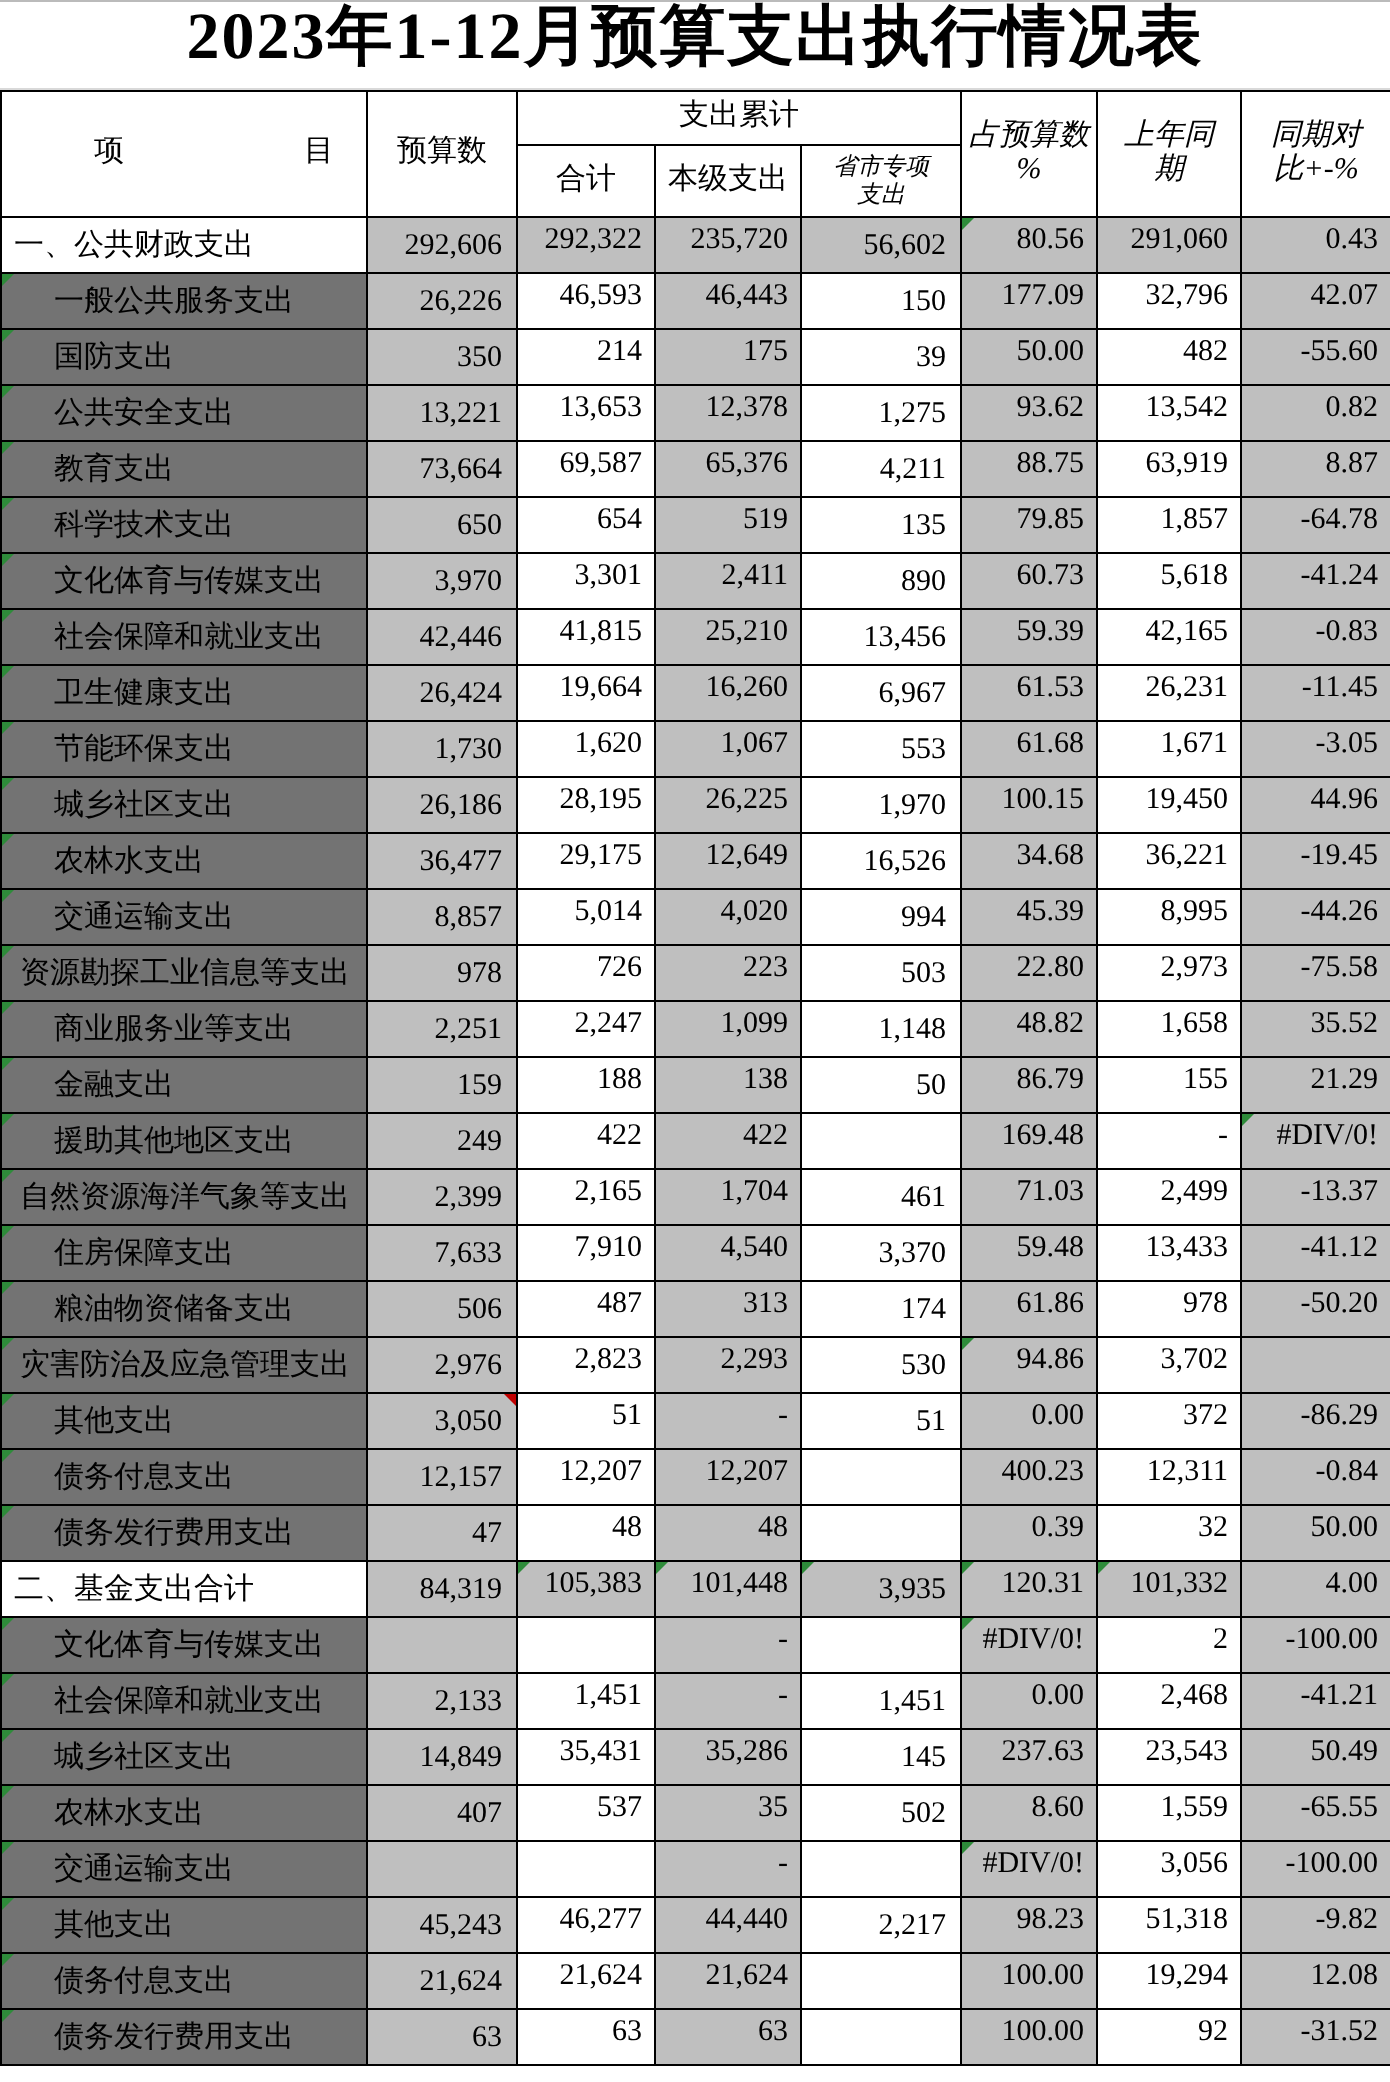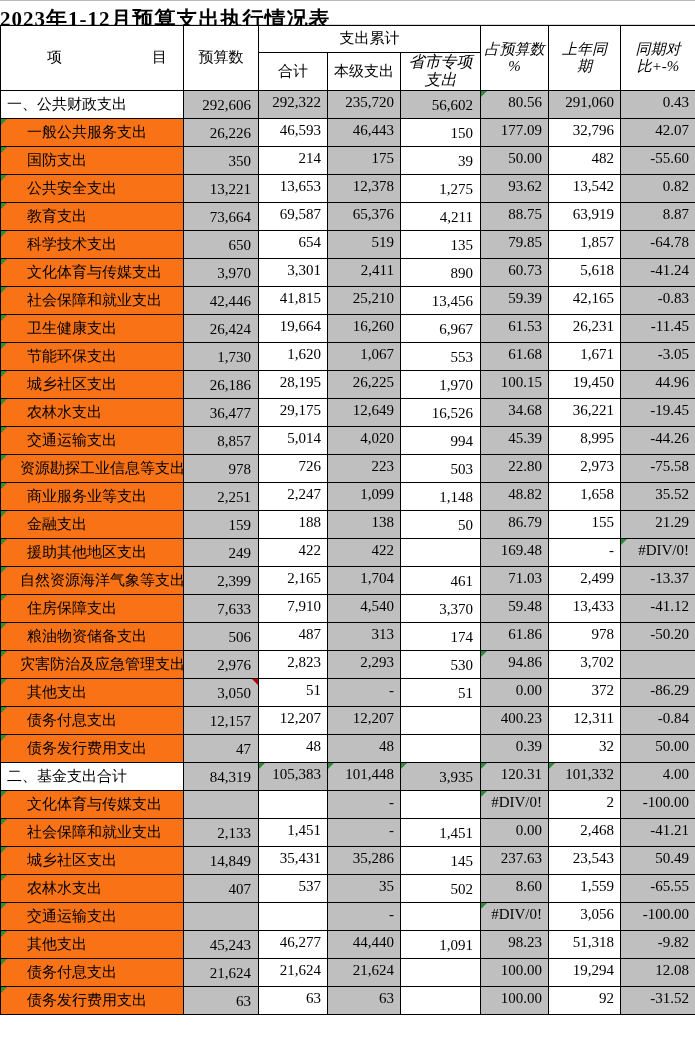--- a/index.html
+++ b/index.html
@@ -1,38 +1,38 @@
 <!DOCTYPE html>
 <html><head>
 <meta charset="utf-8">
 <style>
   html,body{margin:0;padding:0;background:#fff;}
   body{width:695px;font-family:"Liberation Serif","DejaVu Serif",serif;color:#000;}
   *{box-sizing:border-box;}
   .sheet{width:695px;border-top:1px solid #bbb;}
-  .title{height:24px;line-height:36px;font-weight:bold;font-size:21px;
+  .title{height:44px;line-height:36px;text-align:center;font-weight:bold;font-size:33px;
          border-bottom:1px solid #d9d9d9;letter-spacing:1px;}
   .unitrow{height:19px;position:relative;font-size:13px;}
   .unitrow .unit{position:absolute;right:5px;top:1px;}
   .gl{position:absolute;top:0;width:1px;height:19px;background:#dcdcdc;}
   table{border-collapse:collapse;table-layout:fixed;width:695px;}
   col.c1{width:183px}col.c2{width:75px}col.c3{width:69px}col.c4{width:73px}
   col.c5{width:80px}col.c6{width:68px}col.c7{width:72px}col.c8{width:75px}
   th,td{border:1px solid #000;padding:0;position:relative;overflow:hidden;
         font-weight:normal;background:#fff;}
   thead th{text-align:center;vertical-align:middle;font-size:15px;line-height:1.15;}
   th.multiline{white-space:pre-line;font-style:italic;}
-  th.small{font-size:16px;}
+  th.small{font-size:12px;}
   tr.hrow1{height:27px;} tr.hrow2{height:36px;}
   th.itemhead{vertical-align:middle;}
   .item-spread{display:flex;justify-content:space-between;padding:0 16px 0 46px;font-size:15px;}
   tbody tr{height:28px;}
-  td.c-name{font-size:15px;vertical-align:middle;padding-left:6px;white-space:nowrap;background:#f97316;}
+  td.c-name{font-size:15px;vertical-align:middle;padding-left:6px;white-space:nowrap;background:#737373;}
   td.c-name.indent{padding-left:26px;}
-  td.c-name.long{padding-left:19px;}
+  td.c-name.long{padding-left:9px;}
   td.num{text-align:right;font-size:15px;}
   td.c-budget,td.c-local,td.c-pct,td.c-yoy{background:#bfbfbf;}
   tr.section td{background:#bfbfbf;}
   tr.section td.c-name{background:#fff;}
   td.c-budget,td.c-special{vertical-align:bottom;}
   td.c-budget .v,td.c-special .v{display:block;padding:0 7px 4px 0;}
   td.c-total,td.c-local,td.c-pct,td.c-prev,td.c-yoy{vertical-align:top;}
   td.c-total .v,td.c-local .v,td.c-pct .v,td.c-prev .v,td.c-yoy .v{display:block;padding:3px 6px 0 0;}
   .tri-tl{position:absolute;top:0;left:0;width:0;height:0;
           border-top:6px solid #2e8b3a;border-right:6px solid transparent;}
@@ -819,21 +819,21 @@
       <td class="num c-budget">
             <span class="v">45,243</span>
           </td>
       <td class="num c-total">
             <span class="v">46,277</span>
           </td>
       <td class="num c-local">
             <span class="v">44,440</span>
           </td>
       <td class="num c-special">
-            <span class="v">1,091</span>
+            <span class="v">2,217</span>
           </td>
       <td class="num c-pct">
             <span class="v">98.23</span>
           </td>
       <td class="num c-prev">
             <span class="v">51,318</span>
           </td>
       <td class="num c-yoy">
             <span class="v">-9.82</span>
           </td>

